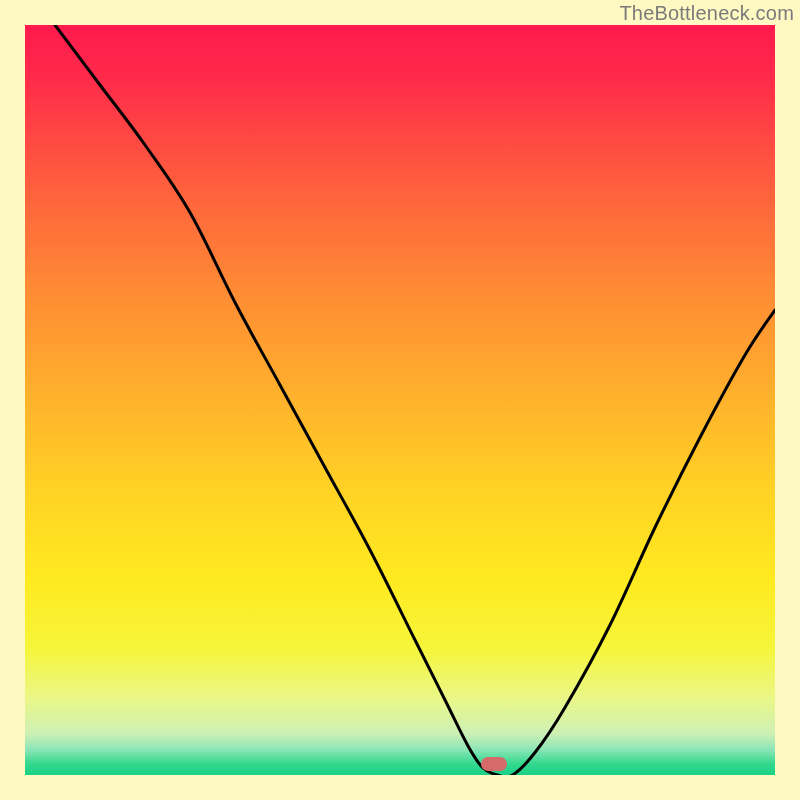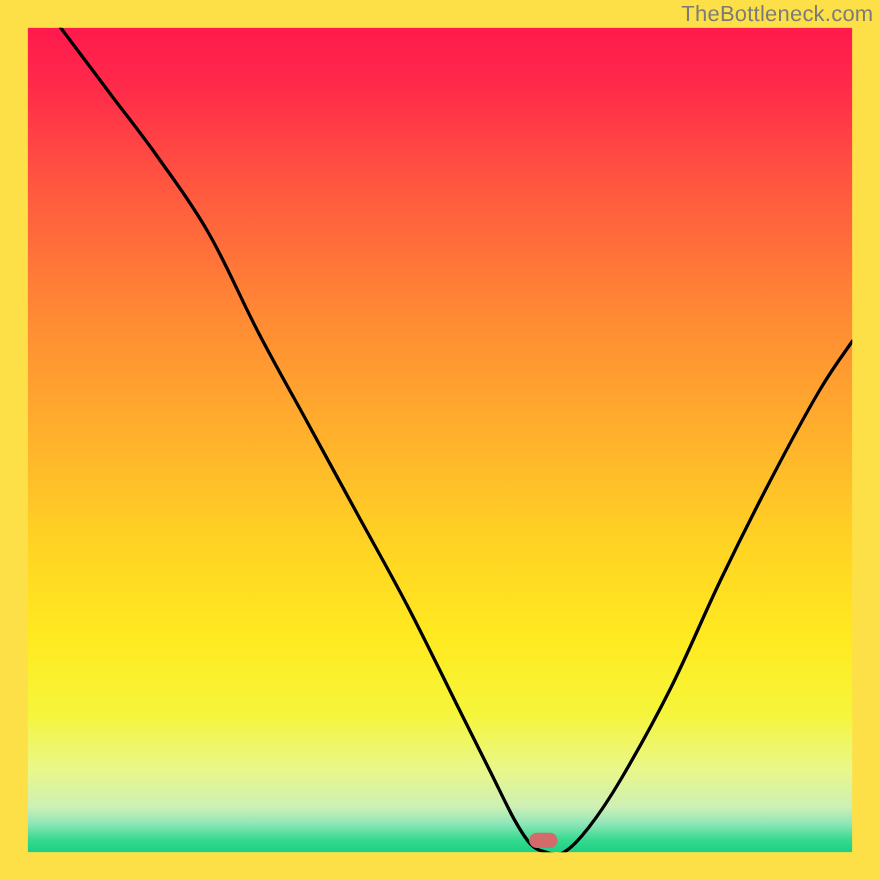--- a/index.html
+++ b/index.html
@@ -8,21 +8,21 @@
     width: 800px;
     height: 800px;
     background: #000;
     overflow: hidden;
     font-family: Arial, Helvetica, sans-serif;
   }
   .frame {
     position: relative;
     width: 800px;
     height: 800px;
-    background: #fde047;
+    background: #fef9c3;
   }
   .watermark {
     position: absolute;
     top: 2px;
     right: 6px;
     color: #7a7a7a;
     font-size: 20px;
     font-weight: 500;
     letter-spacing: 0.2px;
     z-index: 10;

